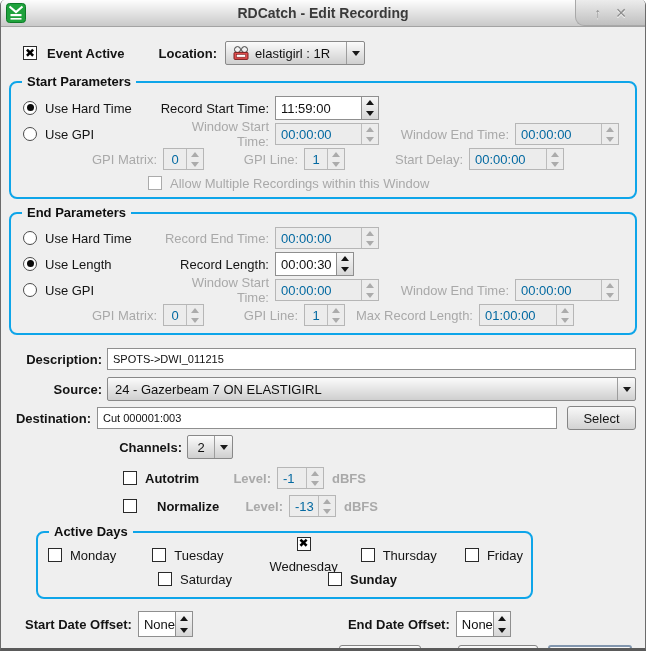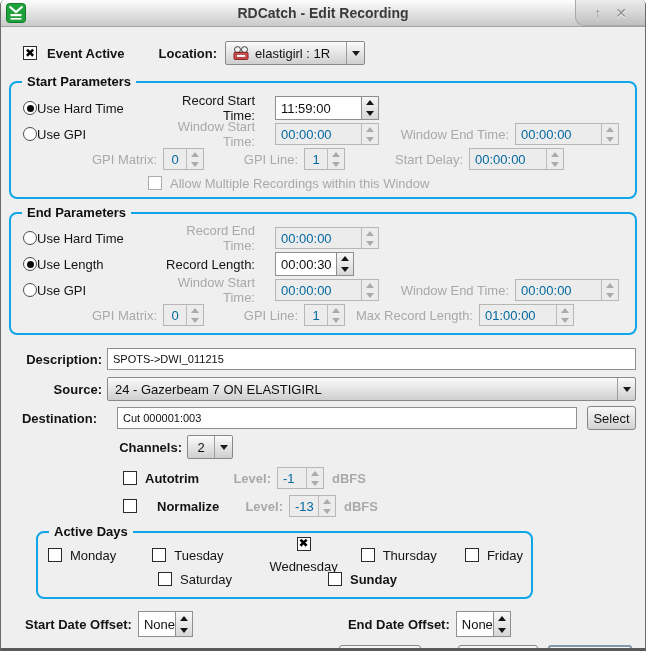--- a/index.html
+++ b/index.html
@@ -53,22 +53,22 @@
   .group{border:2px solid #0ea5e9;border-radius:8px;position:relative;}
   .group>.legend{position:absolute;top:-9px;left:11px;background:#efefef;padding:0 5px;font-weight:bold;
     font-size:13px;color:#0f0f0f;}
   .field{background:#fff;border:1px solid #8f8f8f;height:22px;display:flex;align-items:center;
     padding:0 5px;font-size:11px;color:#101010;}
   .btn{display:flex;align-items:center;justify-content:center;border:1px solid #858585;border-radius:3px;
     background:linear-gradient(#f8f8f8,#d2d2d2);font-size:13px;color:#141414;}
   .btn-big{width:82px;height:46px;font-weight:bold;text-align:center;line-height:1.2;}
   .btn-focus{border:2px solid #8296ae;outline:1px dotted #3c3c3c;outline-offset:-5px;}
   
-  .radio-col{display:flex;align-items:center;width:134px;}
-  .lc1{width:118px;text-align:right;padding-right:20px;}
+  .radio-col{display:flex;align-items:flex-start;gap:8px;width:134px;}
+  .lc1{width:118px;text-align:right;padding-right:6px;}
   .lc2{width:128px;text-align:right;padding-right:6px;margin-left:8px;}
 </style>
 </head>
 <body>
 
 <div class="window">
 
   <div class="titlebar">
     <span class="app-icon">
       <svg width="20" height="20" viewBox="0 0 20 20">
@@ -270,21 +270,21 @@
     <span class="lbl b" style="width:106px;text-align:right;padding-right:5px;">Source:</span>
     <span class="combo" style="flex:1;">
       <span class="c-val">
           <span>24 - Gazerbeam 7 ON ELASTIGIRL</span>
         </span>
       <span class="c-arr"></span>
     </span>
   </div>
 
   <div class="r" style="margin:5px 9px 0 0;">
-    <span class="lbl b" style="width:116px;text-align:right;padding-right:20px;">Destination:</span>
+    <span class="lbl b" style="width:96px;text-align:right;padding-right:6px;">Destination:</span>
     <span class="field" style="width:460px;">Cut 000001:003</span>
     <span class="btn" style="margin-left:10px;height:24px;flex:1;">Select</span>
   </div>
 
   <div class="r" style="margin:5px 0 0 0;">
     <span class="lbl b" style="width:186px;text-align:right;padding-right:5px;">Channels:</span>
     <span class="combo">
       <span class="c-val" style="width:26px;justify-content:center;padding:0;">
           <span>2</span>
         </span>

